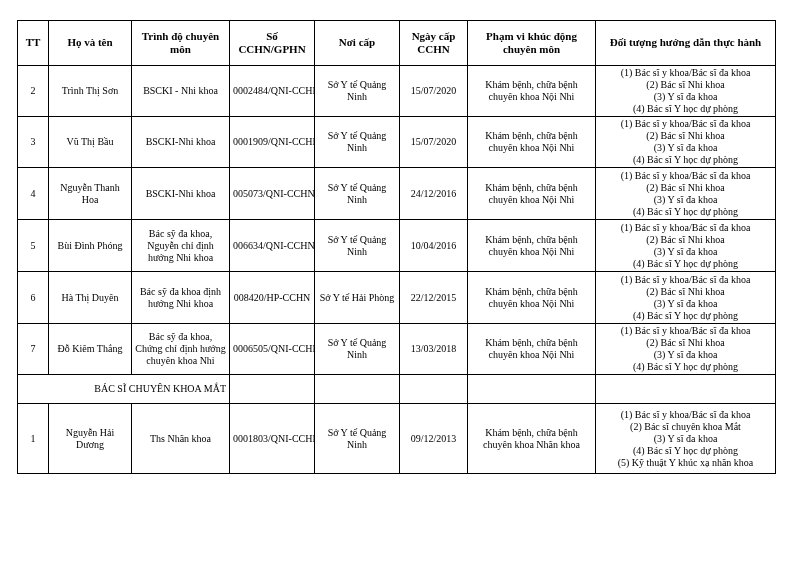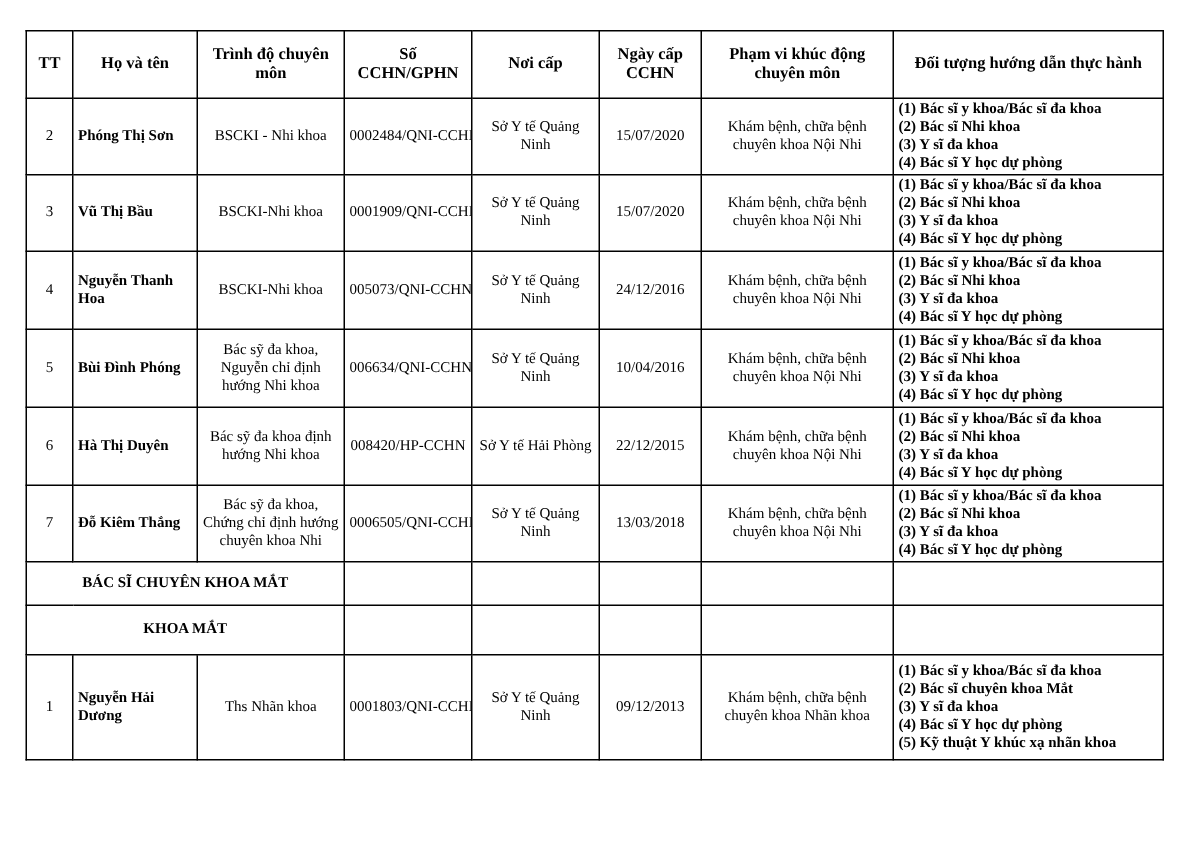--- a/index.html
+++ b/index.html
@@ -36,26 +36,26 @@
     box-sizing:border-box;
   }
   .doc-table td{
     font-size:10px;
     line-height:1.2;
     vertical-align:middle;
     padding:1px 3px;
     box-sizing:border-box;
   }
   .c-center{text-align:center;}
-  .c-left{text-align:left;font-weight:bold;}
+  .c-left{text-align:center;}
   .nowrap{white-space:nowrap;padding-left:1px;padding-right:1px;}
   .section-cell{
-    font-weight:bold;
+    font-weight:normal;
     font-size:10.5px;
-    text-align:center;
+    text-align:right;
     padding-left:3px;
   }
   .trainees-cell{padding:1px 2px 1px 4px;}
   .trainee-line{
     line-height:12px;
     white-space:nowrap;
   }
 </style>
 </head>
 <body>
@@ -84,21 +84,21 @@
           <th>Ngày cấp
 CCHN</th>
           <th>Phạm vi khúc động
 chuyên môn</th>
           <th>Đối tượng hướng dẫn thực hành</th>
         </tr>
     </thead>
     <tbody id="table-body">
         <tr style="height: 50px;">
           <td class="c-center">2</td>
-          <td class="c-left">Phóng Thị Sơn</td>
+          <td class="c-left">Trình Thị Sơn</td>
           <td class="c-center">BSCKI - Nhi khoa</td>
           <td class="c-center nowrap">0002484/QNI-CCHN</td>
           <td class="c-center">Sở Y tế Quảng Ninh</td>
           <td class="c-center">15/07/2020</td>
           <td class="c-center">Khám bệnh, chữa bệnh chuyên khoa Nội Nhi</td>
           <td class="c-left trainees-cell">
             <div class="trainee-line">(1) Bác sĩ y khoa/Bác sĩ đa khoa</div>
             <div class="trainee-line">(2) Bác sĩ Nhi khoa</div>
             <div class="trainee-line">(3) Y sĩ đa khoa</div>
             <div class="trainee-line">(4) Bác sĩ Y học dự phòng</div>
@@ -180,28 +180,20 @@
           </td>
         </tr>
         <tr style="height: 29px;">
           <td colspan="3" class="section-cell">BÁC SĨ CHUYÊN KHOA MẮT</td>
           <td></td>
           <td></td>
           <td></td>
           <td></td>
           <td></td>
         </tr>
-        <tr style="height: 33px;">
-          <td colspan="3" class="section-cell">KHOA MẮT</td>
-          <td></td>
-          <td></td>
-          <td></td>
-          <td></td>
-          <td></td>
-        </tr>
         <tr style="height: 70px;">
           <td class="c-center">1</td>
           <td class="c-left">Nguyễn Hải Dương</td>
           <td class="c-center">Ths Nhãn khoa</td>
           <td class="c-center nowrap">0001803/QNI-CCHN</td>
           <td class="c-center">Sở Y tế Quảng Ninh</td>
           <td class="c-center">09/12/2013</td>
           <td class="c-center">Khám bệnh, chữa bệnh chuyên khoa Nhãn khoa</td>
           <td class="c-left trainees-cell">
             <div class="trainee-line">(1) Bác sĩ y khoa/Bác sĩ đa khoa</div>

